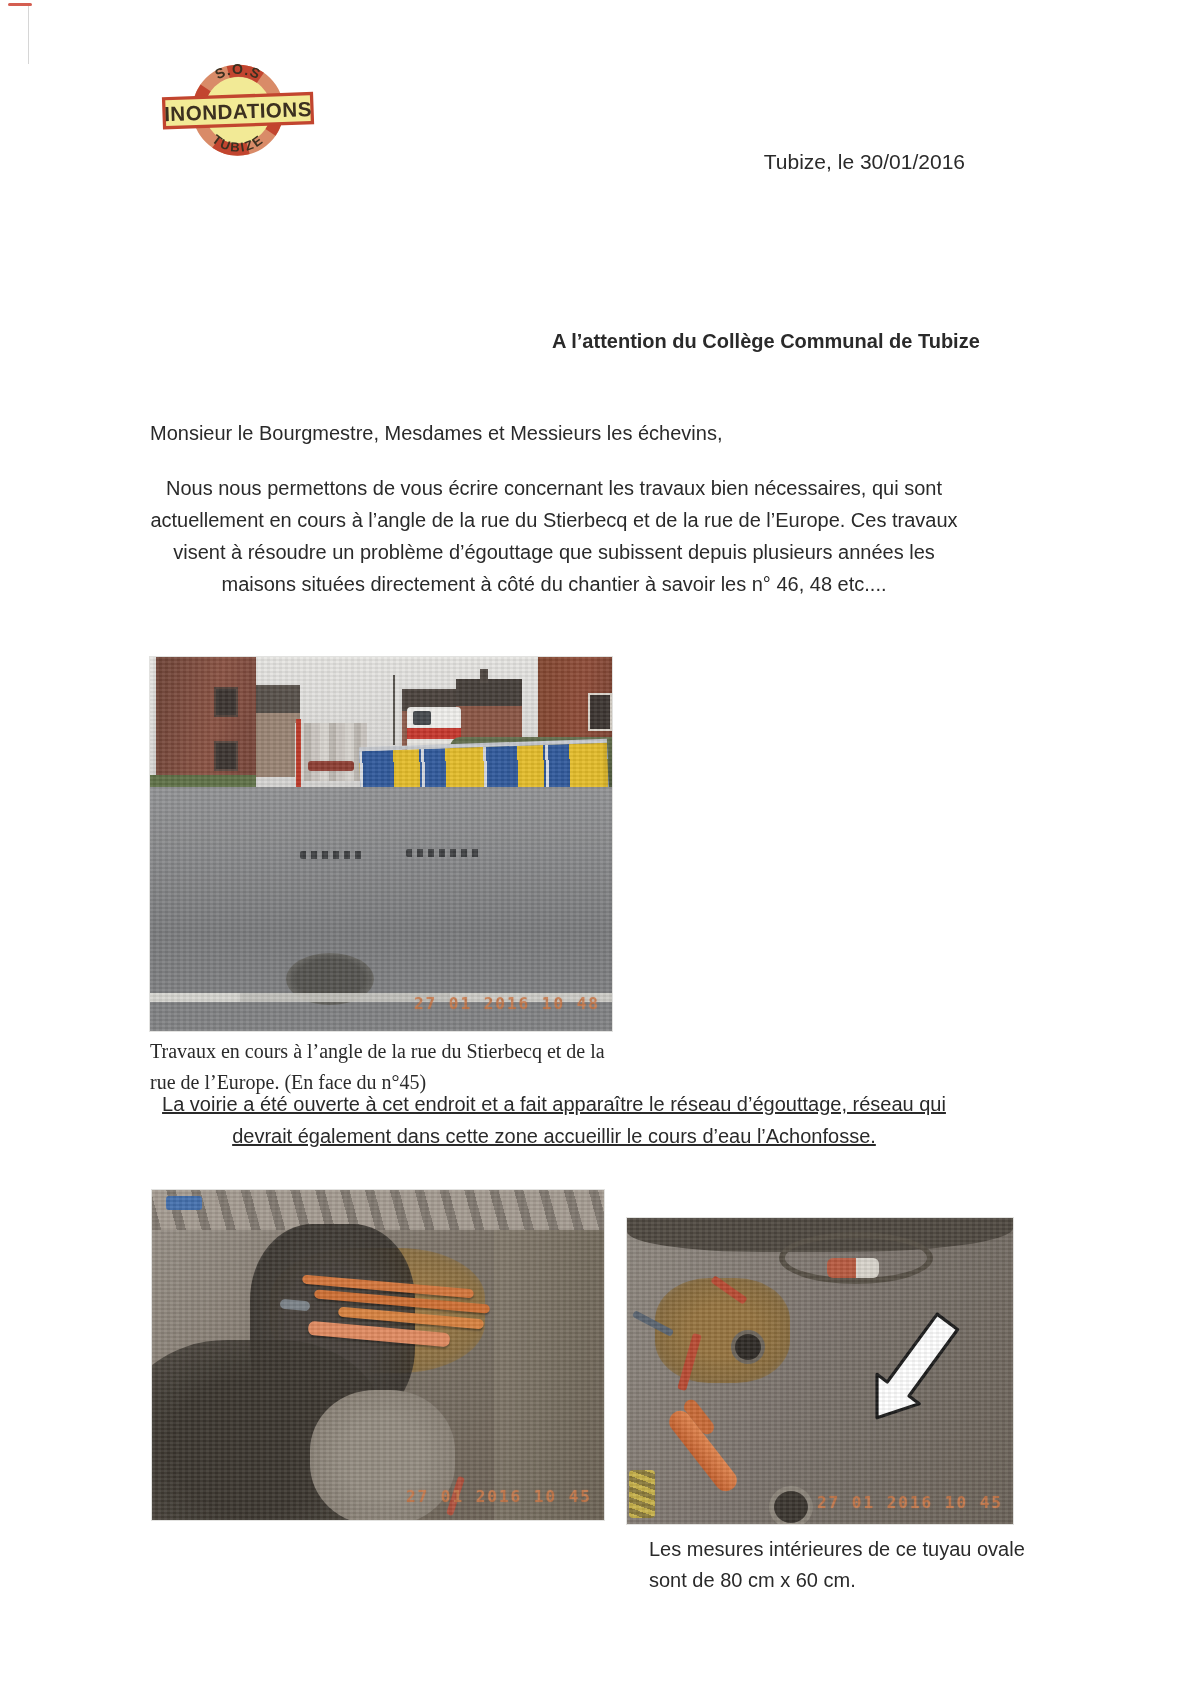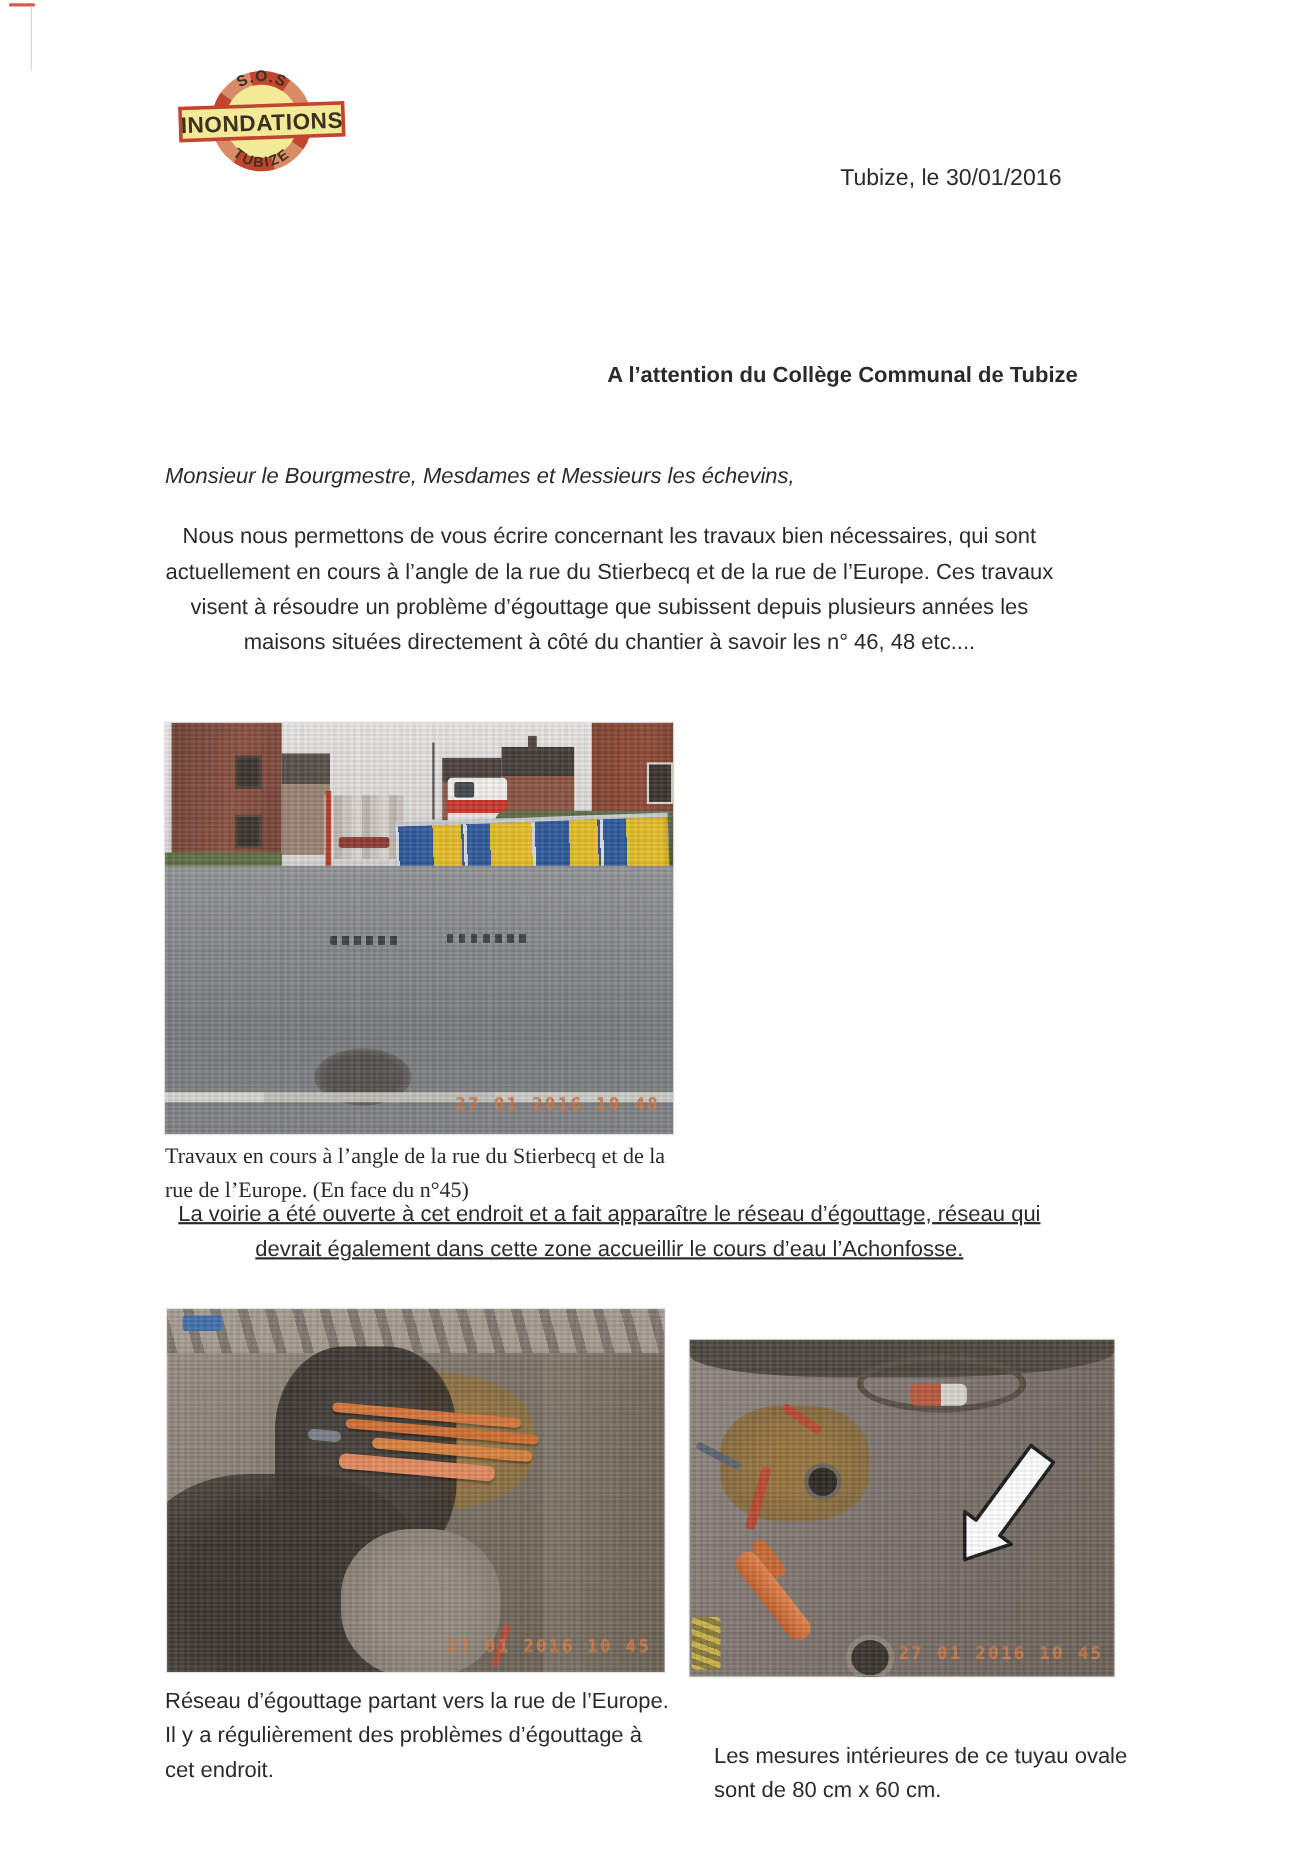--- a/index.html
+++ b/index.html
@@ -14,28 +14,28 @@
   .page{
     position:relative;width:1192px;height:1684px;background:#ffffff;
     font-family:"Liberation Sans","DejaVu Sans",sans-serif;color:var(--ink);
     overflow:hidden;
   }
   .abs{position:absolute;}
   
   .date-line{top:150px;right:227px;font-size:21px;}
   .subject{top:197px;left:150px;width:830px;font-size:21px;font-style:italic;line-height:33px;}
   .attention{top:330px;left:552px;font-size:20px;font-weight:bold;}
-  .salutation{top:422px;left:150px;font-size:20px;font-style:italic;}
+  .salutation{top:422px;left:150px;font-size:20px;}
   .para{left:150px;width:808px;font-size:20px;line-height:32px;text-align:center;}
   .para-1{top:472px;}
   .para-2{top:1088px;text-decoration:underline;}
   .caption{font-size:20px;line-height:31px;}
   .caption-1{top:1036px;left:150px;width:500px;font-family:Liberation Serif, serif;}
   .caption-2{top:1532px;left:150px;width:480px;}
-  .caption-3{top:1534px;left:649px;width:380px;margin-top:48px;}
+  .caption-3{top:1534px;left:649px;width:380px;}
   
   .scan-mark-red{top:3px;left:8px;width:24px;height:3px;background:#cc4233;opacity:.85;border-radius:2px;}
   .scan-line{top:6px;left:28px;width:1px;height:58px;background:#c4c4c4;opacity:.7;}
   
   .photo{overflow:hidden;background:#cfcfcd;box-shadow:0 0 0 1px #e2e2e0;}
   .photo *{position:absolute;}
   .grain{inset:0;background:
       repeating-linear-gradient(0deg,rgba(255,255,255,.05) 0 2px,rgba(0,0,0,.05) 2px 4px),
       repeating-linear-gradient(90deg,rgba(255,255,255,.04) 0 3px,rgba(0,0,0,.04) 3px 6px);
       pointer-events:none;}
@@ -216,24 +216,19 @@
     <div class="p3-pipe"></div>
     <div class="p3-pipe-2"></div>
     <div class="p3-yellow"></div>
     <svg class="p3-arrow" viewBox="0 0 100 100">
       <polygon points="88,16 50,68 58,74 25,85 25,51 33,57 72,4" fill="#ffffff" stroke="#1a1a1a" stroke-width="2.5" stroke-linejoin="round"></polygon>
     </svg>
     <div class="stamp p3-stamp">27 01 2016 10 45</div>
     <div class="grain"></div>
   </div>
 
-  <div class="abs caption caption-2">
-    <div>Réseau d’égouttage partant vers la rue de l’Europe.</div>
-    <div>Il y a régulièrement des problèmes d’égouttage à</div>
-    <div>cet endroit.</div>
-  </div>
 
   <div class="abs caption caption-3">
     <div>Les mesures intérieures de ce tuyau ovale</div>
     <div>sont de 80 cm x 60 cm.</div>
   </div>
 
 </div>
 
 </body></html>

